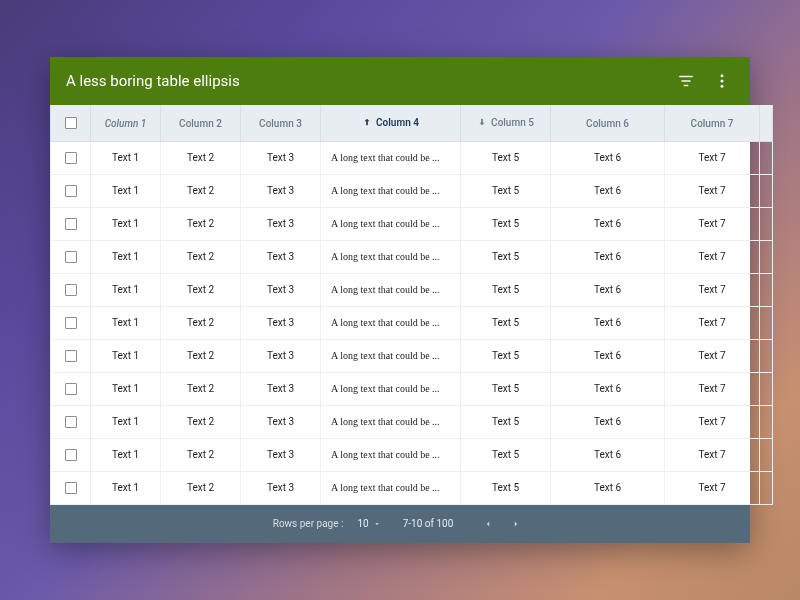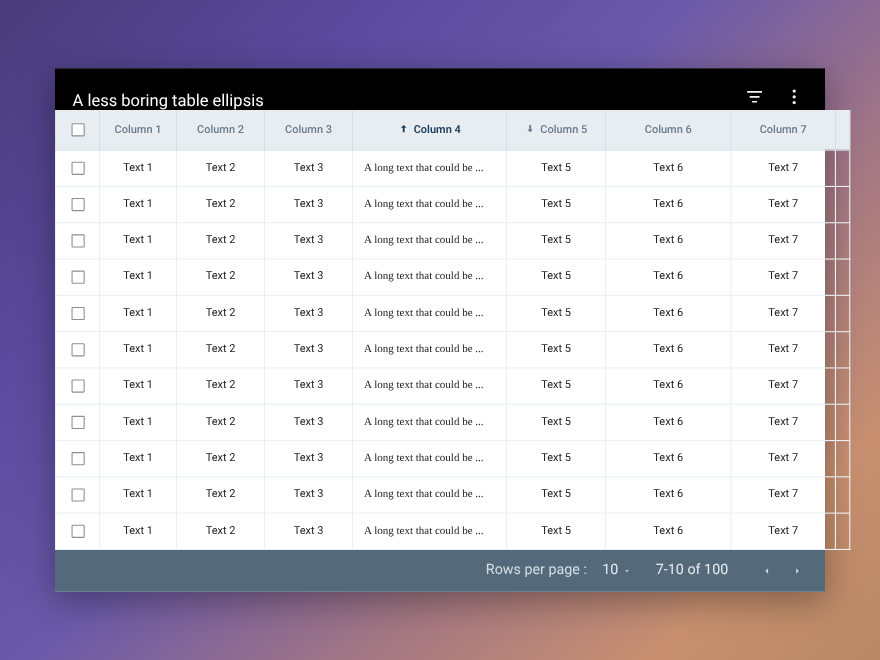--- a/index.html
+++ b/index.html
@@ -7,22 +7,22 @@
     font-family: -apple-system, BlinkMacSystemFont, "Segoe UI", Roboto, Arial, sans-serif;
     width: 800px; height: 600px; overflow: hidden;
     background: linear-gradient(135deg, #4a3b7a 0%, #5b4a9e 25%, #6b5aaa 45%, #a07585 65%, #c89070 85%, #b88865 100%);
     display: flex; align-items: center; justify-content: center;
   }
   .card {
     width: 700px; background: #fff; box-shadow: 0 8px 30px rgba(0,0,0,0.35);
     display: flex; flex-direction: column;
   }
   .header {
-    background: #000000; color: #fff; height: 38px;
-    display: flex; align-items: flex-end; padding: 0 16px;
+    background: #4d7c0f; color: #fff; height: 48px;
+    display: flex; align-items: center; padding: 0 16px;
     font-size: 15px; font-weight: 400;
   }
   .header-title { flex: 1; }
   .header-icon { width: 24px; height: 24px; display: flex; align-items: center; justify-content: center; cursor: pointer; margin-left: 12px; opacity: 0.95; }
   .header-icon svg { width: 18px; height: 18px; fill: #fff; }
   .table { width: 100%; border-collapse: collapse; table-layout: fixed; }
   .table thead th {
     background: #e8edf2; color: #6a7a8c; font-size: 10px; font-weight: 500;
     height: 36px; border: 1px solid #d8dee6; border-top: none;
     text-align: center; padding: 0 6px; white-space: nowrap;
@@ -31,32 +31,32 @@
   .sort-icon { display: inline-block; vertical-align: middle; margin-right: 4px; }
   .sort-icon svg { width: 10px; height: 10px; fill: currentColor; }
   .table tbody td {
     font-size: 10px; color: #222; height: 33px;
     border: 1px solid #eceff3; text-align: center; padding: 0 6px;
     white-space: nowrap; overflow: hidden; text-overflow: ellipsis;
   }
   .table tbody td.ellipsis { text-align: left; padding-left: 10px; font-family: Liberation Serif, serif; }
   .cb { width: 12px; height: 12px; border: 1.5px solid #8a8f96; border-radius: 1px; display: inline-block; vertical-align: middle; background: #fff; }
   .col-cb { width: 40px; }
-  .col-1 { width: 70px; }
+  .col-1 { width: 70px; font-style: italic; }
   .col-2 { width: 80px; margin-left: 20px; }
   .col-3 { width: 80px; }
   .col-4 { width: 140px; }
   .col-5 { width: 90px; margin-left: 40px; }
   .col-6 { width: 114px; }
   .col-7 { width: 95px; }
   .col-8 { width: 10px; }
   .footer {
     background: #546a7b; color: #d6dee4; height: 38px;
-    display: flex; align-items: center; justify-content: flex-end;
-    font-size: 13px; padding: 0 14px;
+    display: flex; align-items: center; justify-content: center;
+    font-size: 10px; padding: 0 14px;
   }
   .footer-label { margin-right: 14px; }
   .footer-select { display: flex; align-items: center; margin-right: 22px; cursor: pointer; color: #e8edf2; }
   .footer-select svg { width: 8px; height: 8px; fill: #e8edf2; margin-left: 4px; }
   .footer-range { margin-right: 18px; color: #e8edf2; }
   .footer-nav { width: 22px; height: 22px; display: flex; align-items: center; justify-content: center; cursor: pointer; margin-left: 6px; }
   .footer-nav svg { width: 10px; height: 10px; fill: #cbd5dc; }
 </style>
 </head>
 <body>

